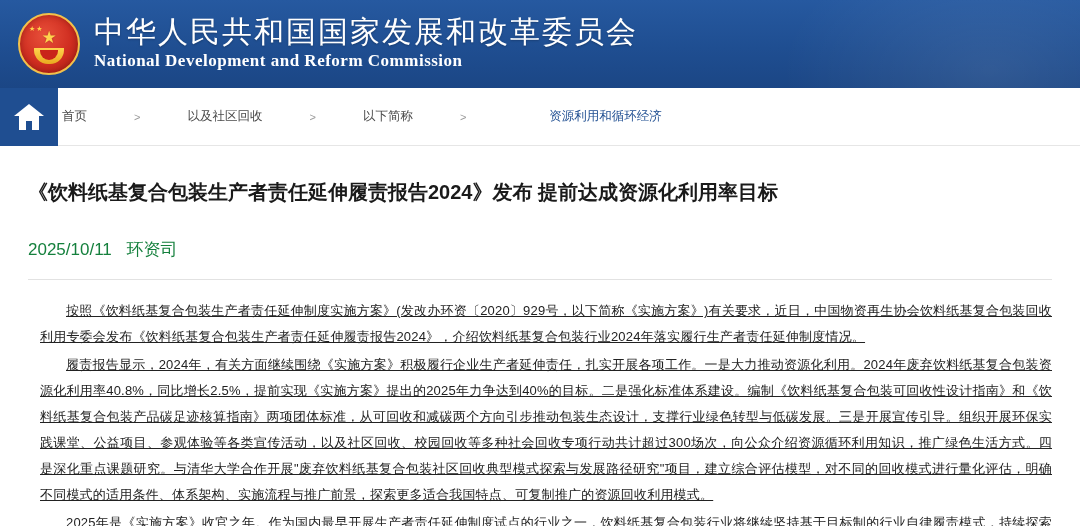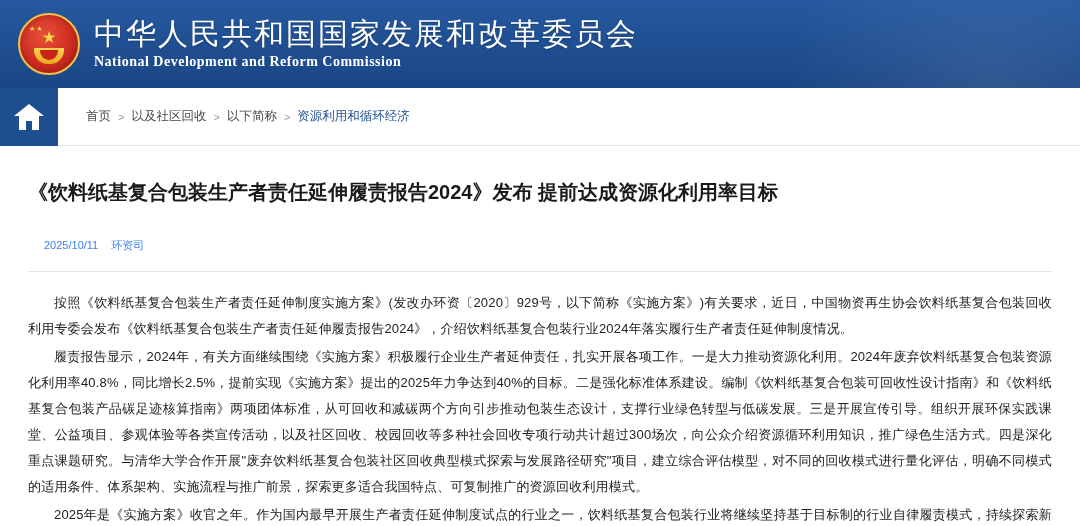--- a/index.html
+++ b/index.html
@@ -99,21 +99,21 @@
     color: #ffffff;
     font-size: 30px;
     font-weight: normal;
     letter-spacing: 2px;
     line-height: 1.18;
     white-space: nowrap;
     text-shadow: 0 1px 2px rgba(0,0,0,0.25);
   }
   .title-en {
     color: #ffffff;
-    font-size: 14px;
+    font-size: 17px;
     font-weight: bold;
     letter-spacing: 0.5px;
     line-height: 1.45;
     white-space: nowrap;
     font-family: "Liberation Serif", serif;
   }
 
   
   .crumb-bar {
     position: relative;
@@ -162,68 +162,70 @@
     top: 17px;
     width: 6px;
     height: 9px;
     background: #1f4e91;
   }
   .crumbs {
     display: flex;
     align-items: center;
     font-size: 12.5px;
     color: #555555;
-    padding-left: 28px;
+    padding-left: 4px;
+    gap: 40px;
   }
   .crumbs a, .crumbs span.crumb {
     color: #4a4a4a;
     text-decoration: none;
     white-space: nowrap;
   }
   .crumbs .sep {
     margin: 0 7px;
     color: #9a9a9a;
     font-size: 11px;
   }
   .crumbs .current {
     color: #1f4e91;
+    margin-left: 36px;
   }
 
   
   .article {
     padding: 22px 28px 0 28px;
   }
   .art-title {
     font-size: 20px;
     font-weight: bold;
     color: #1a1a1a;
     line-height: 1.6;
     margin: 8px 0 0 0;
   }
   .art-meta {
-    font-size: 11px;
-    color: #3b82f6;
+    font-size: 17px;
+    color: #15803d;
     margin-top: 30px;
-    margin-left: 16px;
   }
   .divider {
     margin-top: 18px;
     border-top: 1px solid #e2e2e2;
   }
   .body-text {
     margin-top: 18px;
     font-size: 13px;
     line-height: 2.0;
     color: #222222;
     text-align: justify;
     letter-spacing: 0.2px;
   }
   .body-text p {
-    margin: 0 0 2px 0;
+    margin: 0 0 2px 12px;
     text-indent: 2em;
+    text-decoration: underline;
   }
 </style>
 </head>
 <body>
 
 <div class="page">
 
   <div class="header">
     <div class="emblem">
       <div class="star">★</div>

